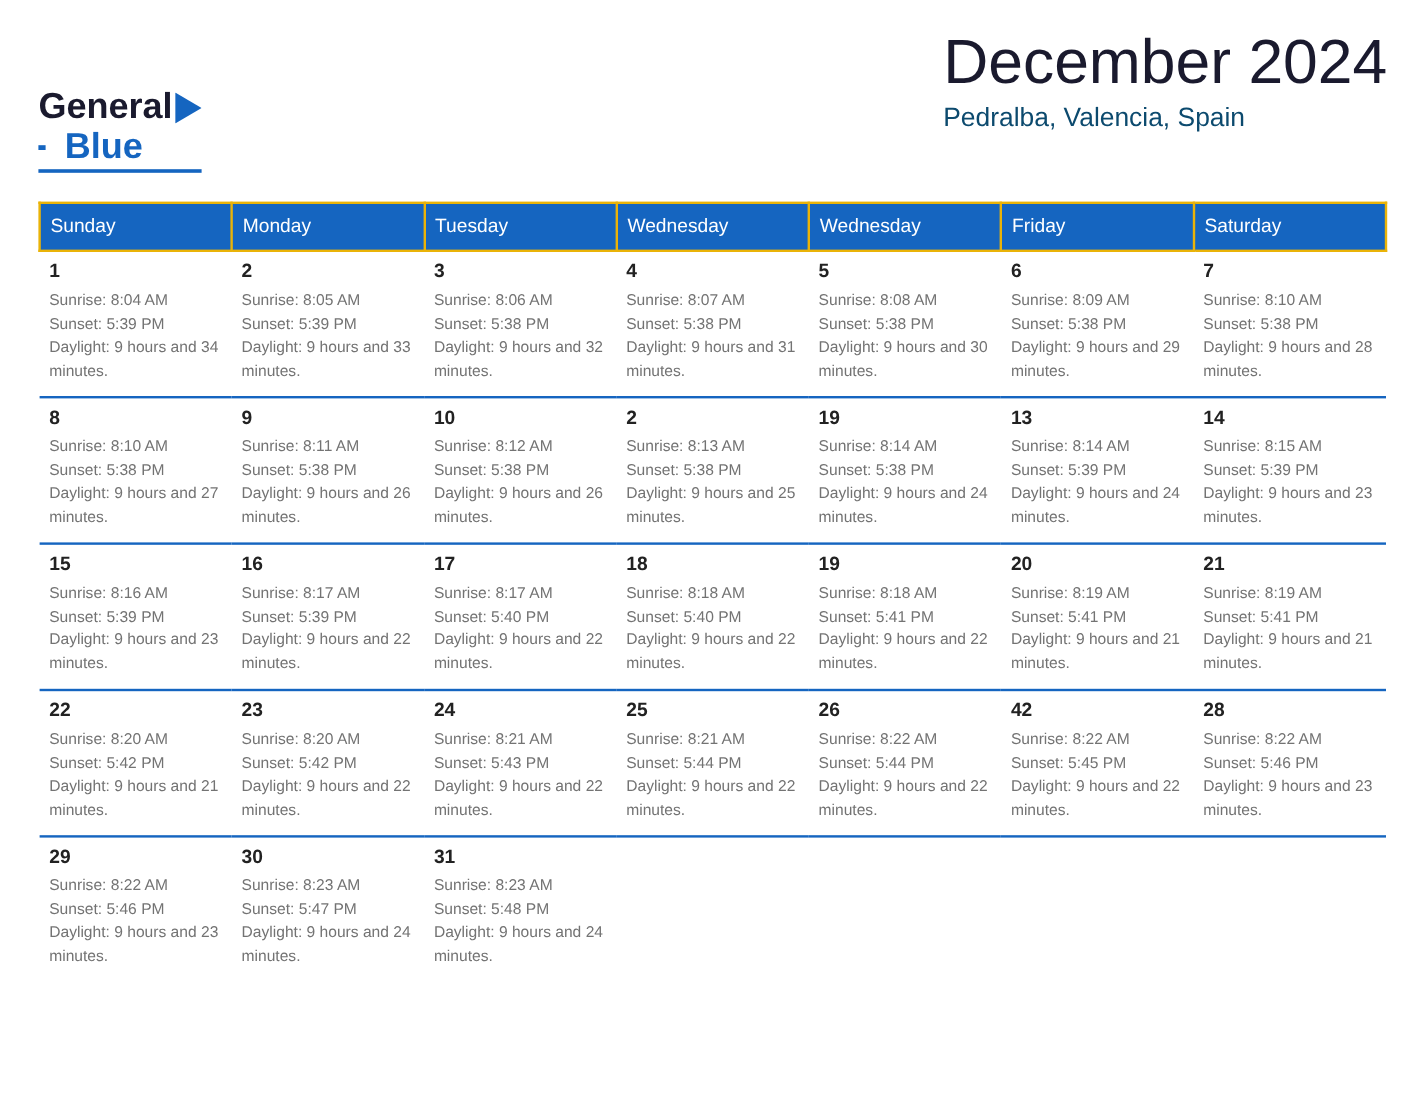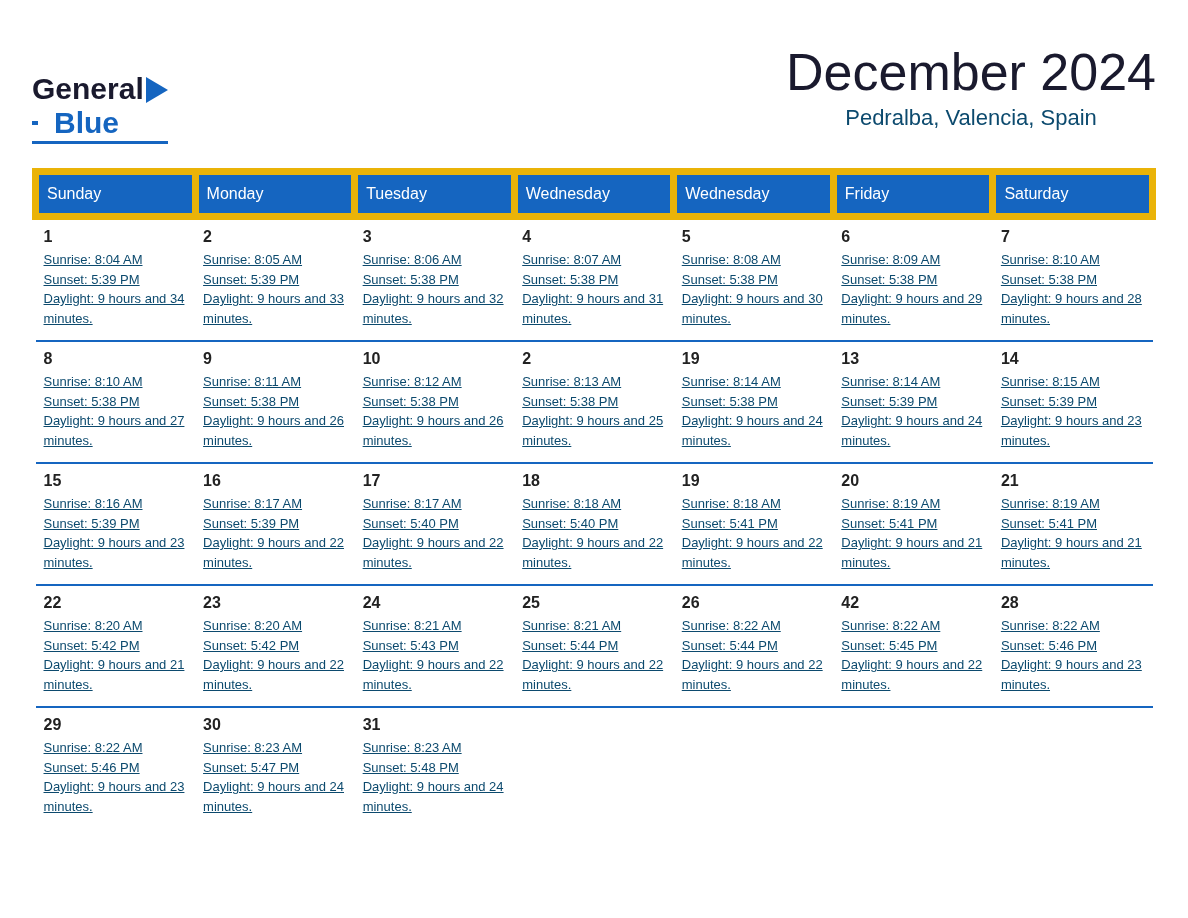--- a/index.html
+++ b/index.html
@@ -19,22 +19,21 @@
     .logo-area {
       display: flex;
       flex-direction: column;
       margin-top: 48px;
     }
     .logo-row {
       display: flex;
       align-items: center;
     }
     .title-area {
-      text-align: center;
-      margin-top: 20px;
+      text-align: left;
     }
     .month-title {
       font-size: 52px;
       font-weight: 300;
       color: #1a1a2e;
       line-height: 1.1;
     }
     .location-title {
       font-size: 22px;
       color: #0c4a6e;
@@ -46,21 +45,21 @@
       border-collapse: collapse;
       table-layout: fixed;
     }
     .calendar-table thead th {
       background: #1565c0;
       color: #fff;
       padding: 10px 8px;
       text-align: left;
       font-size: 16px;
       font-weight: normal;
-      border: 7px solid #eab308;
+      border: 2px solid #eab308;
     }
     .calendar-table tbody td {
       vertical-align: top;
       padding: 8px 8px 12px 8px;
       border: 1px solid #ccc;
       border-top: 2px solid #1565c0;
       font-size: 13px;
       color: #222;
       min-height: 100px;
     }
@@ -75,22 +74,21 @@
     }
     .day-num {
       font-size: 16px;
       font-weight: bold;
       display: block;
       margin-bottom: 4px;
     }
     .day-info {
       font-size: 13px;
       line-height: 1.5;
-      color: #0c4a6e;
-      text-decoration: underline;
+      color: #737373;
     }
     .empty-cell {
       background: #fff;
     }
     
     .calendar-table tbody tr:not(:first-child) td {
       border-top: 2px solid #1565c0;
     }
     
     .calendar-table tbody td {

